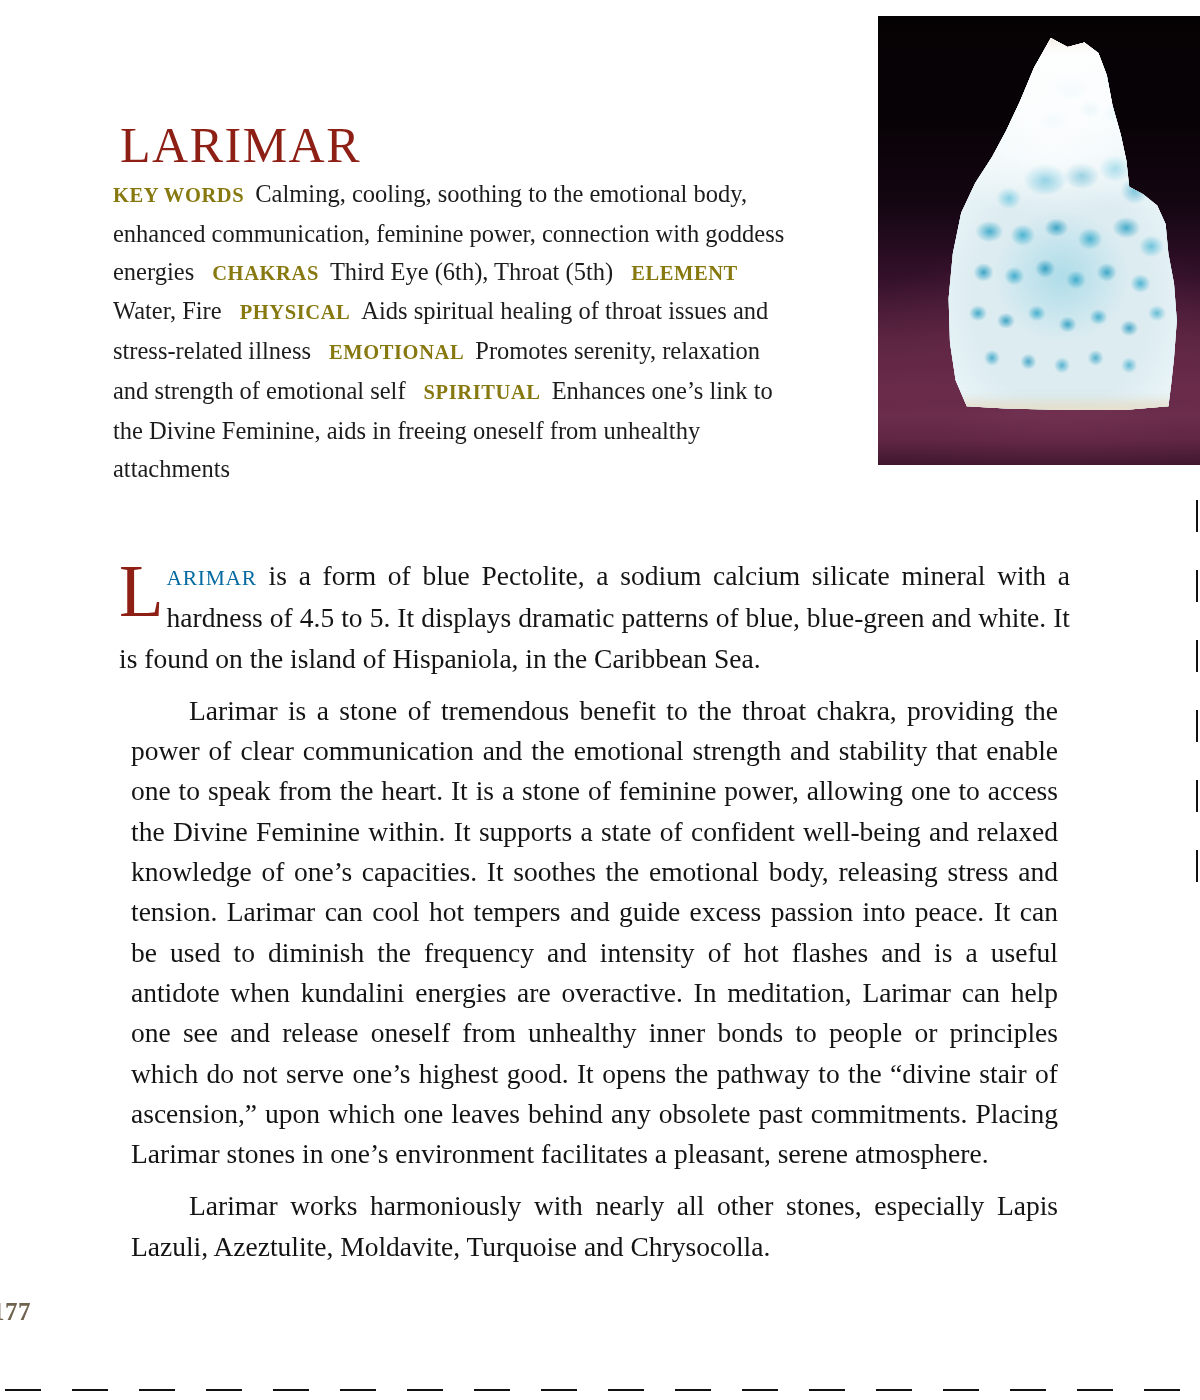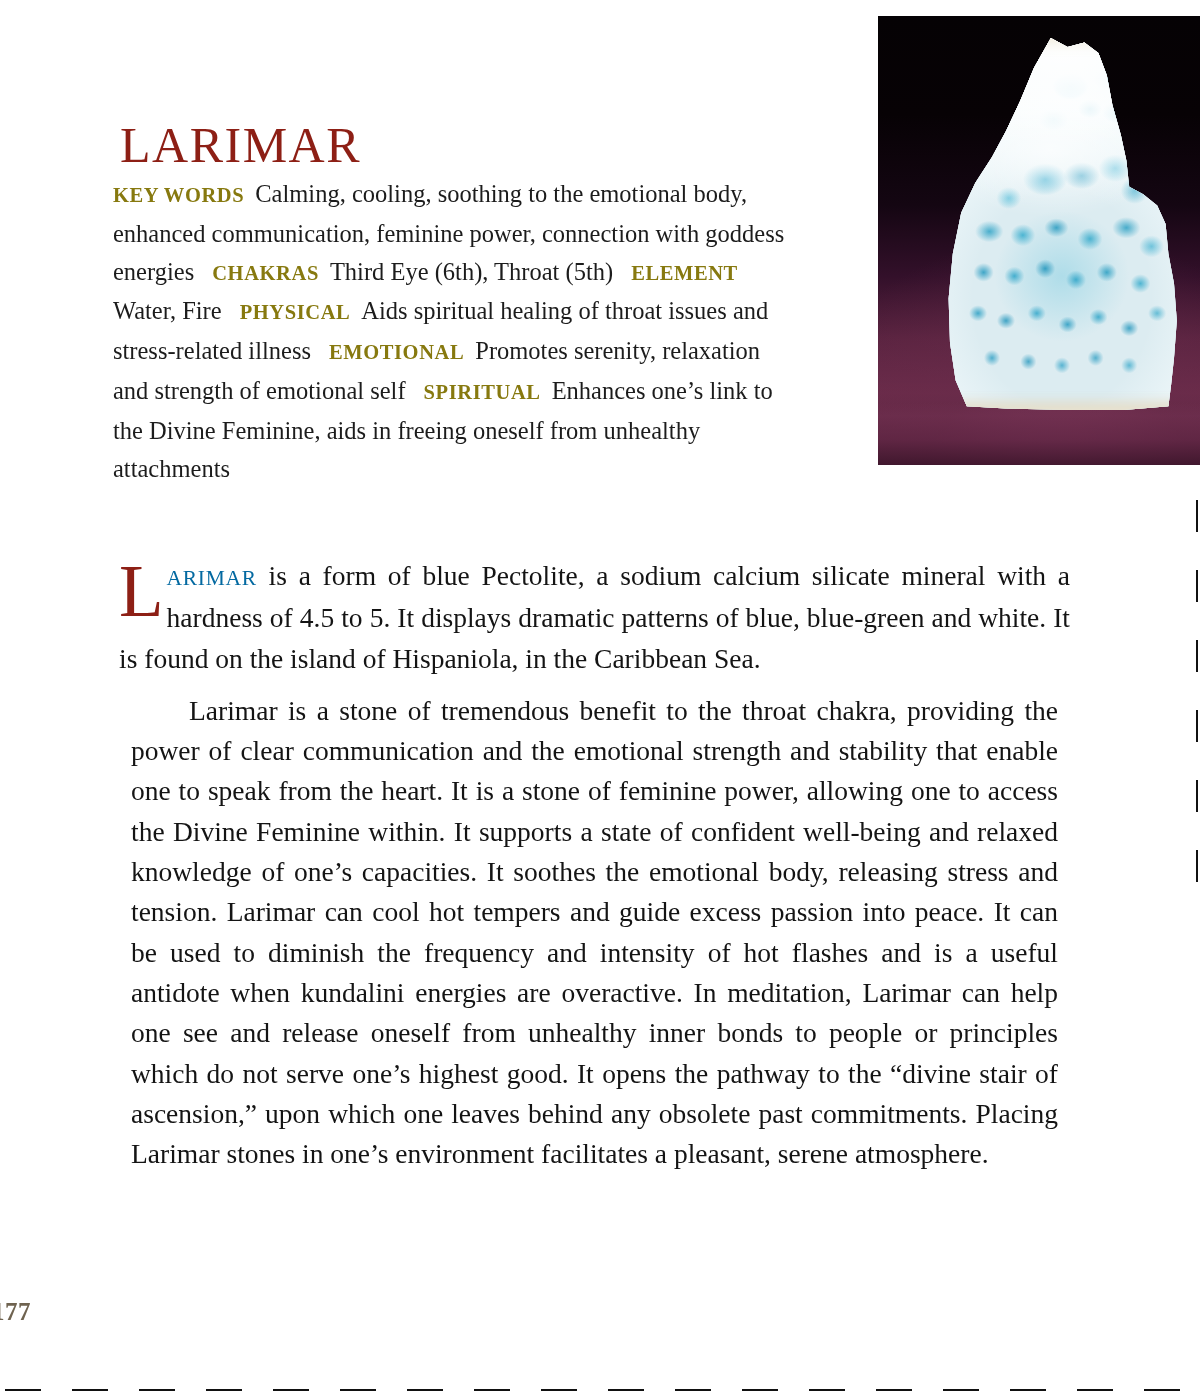--- a/index.html
+++ b/index.html
@@ -276,20 +276,21 @@
 
   <h1 class="title">LARIMAR</h1>
 
   <div class="keywords">
     <span class="kw-label">KEY WORDS</span><span class="kw-gap"></span><span>Calming, cooling, soothing to the emotional body, enhanced communication, feminine power, connection with goddess energies</span><span class="kw-gap-wide"></span><span class="kw-label">CHAKRAS</span><span class="kw-gap"></span><span>Third Eye (6th), Throat (5th)</span><span class="kw-gap-wide"></span><span class="kw-label">ELEMENT</span><span class="kw-gap"></span><span>Water, Fire</span><span class="kw-gap-wide"></span><span class="kw-label">PHYSICAL</span><span class="kw-gap"></span><span>Aids spiritual healing of throat issues and stress-related illness</span><span class="kw-gap-wide"></span><span class="kw-label">EMOTIONAL</span><span class="kw-gap"></span><span>Promotes serenity, relaxation and strength of emotional self</span><span class="kw-gap-wide"></span><span class="kw-label">SPIRITUAL</span><span class="kw-gap"></span><span>Enhances one’s link to the Divine Feminine, aids in freeing oneself from unhealthy attachments</span>
   </div>
 
   <div class="body-block">
     <p class="p-first"><span class="dropcap">L</span><span class="smallcaps-red">ARIMAR</span><span> is a form of blue Pectolite, a sodium calcium silicate mineral with a hardness of 4.5 to 5. It displays dramatic patterns of blue, blue-green and white. It is found on the island of Hispaniola, in the Caribbean Sea.</span></p>
     <p class="p-body">Larimar is a stone of tremendous benefit to the throat chakra, providing the power of clear communication and the emotional strength and stability that enable one to speak from the heart. It is a stone of feminine power, allowing one to access the Divine Feminine within. It supports a state of confident well-being and relaxed knowledge of one’s capacities. It soothes the emotional body, releasing stress and tension. Larimar can cool hot tempers and guide excess passion into peace. It can be used to diminish the frequency and intensity of hot flashes and is a useful antidote when kundalini energies are overactive. In meditation, Larimar can help one see and release oneself from unhealthy inner bonds to people or principles which do not serve one’s highest good. It opens the pathway to the “divine stair of ascension,” upon which one leaves behind any obsolete past commitments. Placing Larimar stones in one’s environment facilitates a pleasant, serene atmosphere.</p>
+    <p class="p-body">Larimar works harmoniously with nearly all other stones, especially Lapis Lazuli, Azeztulite, Moldavite, Turquoise and Chrysocolla.</p>
   </div>
 
   <div class="folio"><span class="folio-inner">177</span></div>
 
   <div class="marks-right">
       <div class="tick-v" style="top: 500px;"></div>
       <div class="tick-v" style="top: 570px;"></div>
       <div class="tick-v" style="top: 640px;"></div>
       <div class="tick-v" style="top: 710px;"></div>
       <div class="tick-v" style="top: 780px;"></div>

